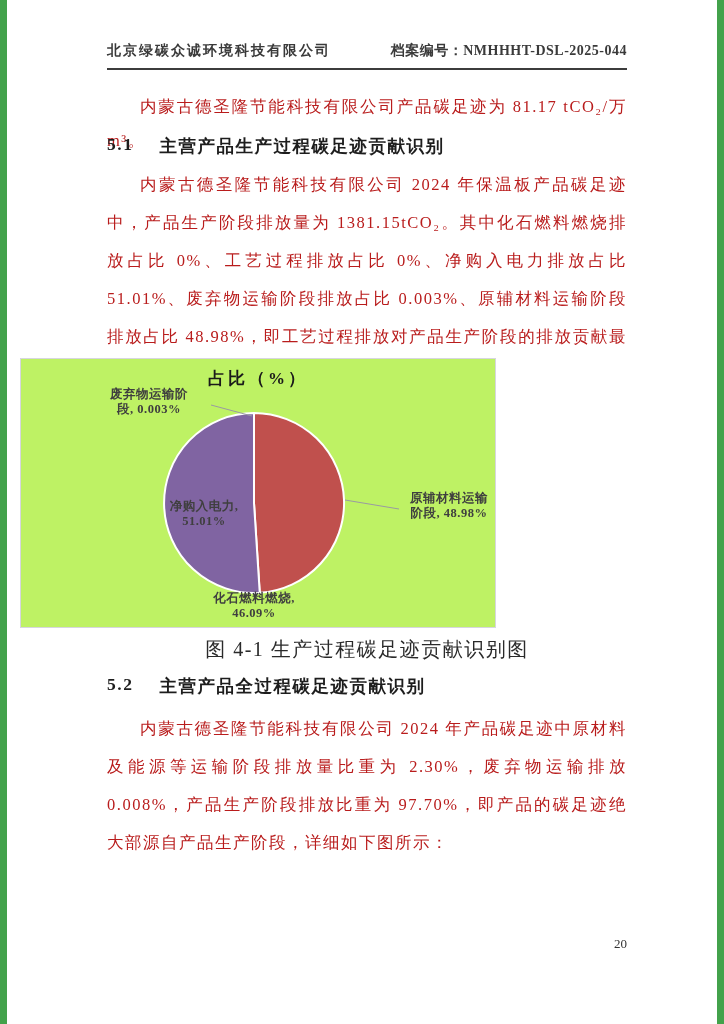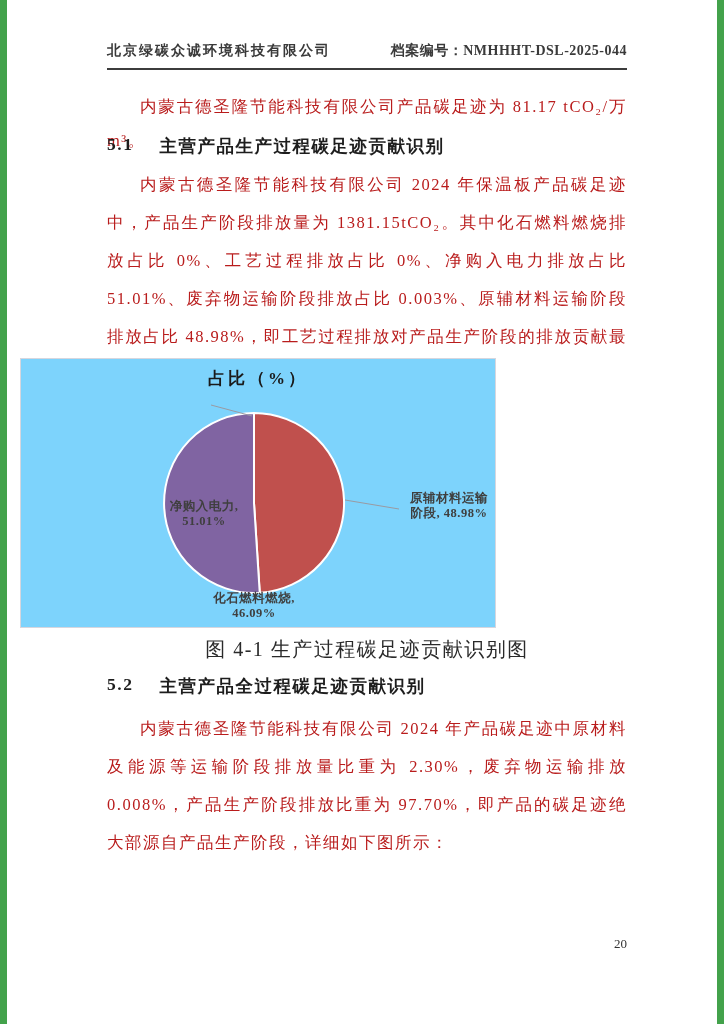--- a/index.html
+++ b/index.html
@@ -17,21 +17,21 @@
   .archive{font-weight:bold;letter-spacing:0.5px;}
   .header-rule{top:68px;height:2px;background:#3c3c3c;}
   .para{font-size:16.5px;line-height:38px;letter-spacing:1.5px;text-align:justify;
     text-indent:33px;color:#b91c1c;}
   .p1{top:90px;line-height:34px;}
   .p2{top:166px;}
   .p3{top:710px;}
   .heading{display:flex;gap:26px;font-weight:bold;font-size:17.5px;letter-spacing:1.5px;color:#1d1d1d;}
   .h51{top:134px;}
   .h52{top:674px;}
-  .chart-box{top:358px;left:20px;width:474px;height:268px;border:1px solid #D6D6DE;background:#7dd3fc;}
+  .chart-box{top:358px;left:20px;width:474px;height:268px;border:1px solid #D6D6DE;background:#bef264;}
   .chart-title{position:absolute;top:8px;left:0;right:0;text-align:center;
     font-size:17px;font-weight:bold;letter-spacing:3px;color:#1a1a1a;}
   .pie-svg{position:absolute;left:0;top:0;}
   .pie-label{position:absolute;font-size:12.5px;font-weight:bold;line-height:15px;
     color:#3f3f3f;text-align:center;white-space:pre-line;letter-spacing:0.5px;}
   .lbl-waste{left:66px;top:28px;width:124px;}
   .lbl-raw{left:380px;top:132px;width:96px;}
   .lbl-power{left:133px;top:140px;width:100px;}
   .lbl-fossil{left:176px;top:232px;width:114px;}
   .caption{top:636px;text-align:center;font-size:20px;letter-spacing:1.5px;color:#2a2a2a;}
@@ -59,20 +59,22 @@
 <div class="content para p2">内蒙古德圣隆节能科技有限公司 2024 年保温板产品碳足迹中，产品生产阶段排放量为 1381.15tCO₂。其中化石燃料燃烧排放占比 0%、工艺过程排放占比 0%、净购入电力排放占比 51.01%、废弃物运输阶段排放占比 0.003%、原辅材料运输阶段排放占比 48.98%，即工艺过程排放对产品生产阶段的排放贡献最大，详细如下图所示。</div>
 
 <div class="content chart-box">
   <div class="chart-title">占比（%）</div>
   <svg class="pie-svg" width="474" height="268" viewBox="0 0 474 268">
     <path d="M233,144 L233,54 A90,90 0 0 1 238.76,233.82 Z" stroke="#ffffff" stroke-width="2" stroke-linejoin="round" fill="#C0504D"></path>
     <path d="M233,144 L238.76,233.82 A90,90 0 1 1 233,54 Z" stroke="#ffffff" stroke-width="2" stroke-linejoin="round" fill="#8064A2"></path>
     <polyline points="190,46 231,57" fill="none" stroke="#9a9aa2" stroke-width="1"></polyline>
     <polyline points="324,141 378,150" fill="none" stroke="#9a9aa2" stroke-width="1"></polyline>
   </svg>
+  <div class="pie-label lbl-waste">废弃物运输阶
+段, 0.003%</div>
   <div class="pie-label lbl-raw">原辅材料运输
 阶段, 48.98%</div>
   <div class="pie-label lbl-power">净购入电力,
 51.01%</div>
   <div class="pie-label lbl-fossil">化石燃料燃烧,
 46.09%</div>
 </div>
 
 <div class="content caption">图 4-1 生产过程碳足迹贡献识别图</div>
 

